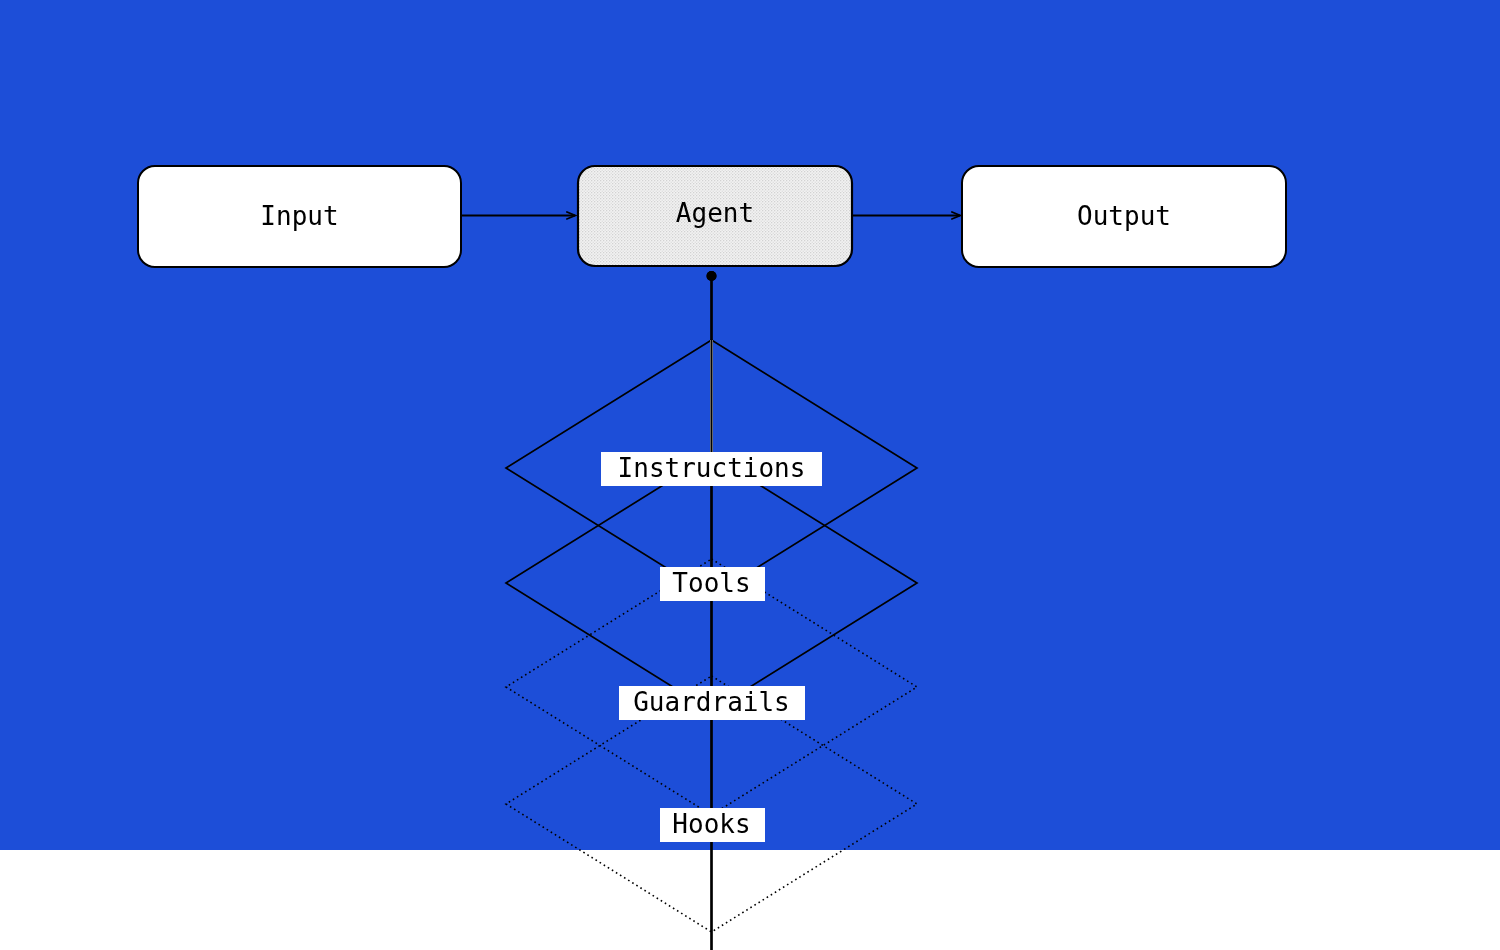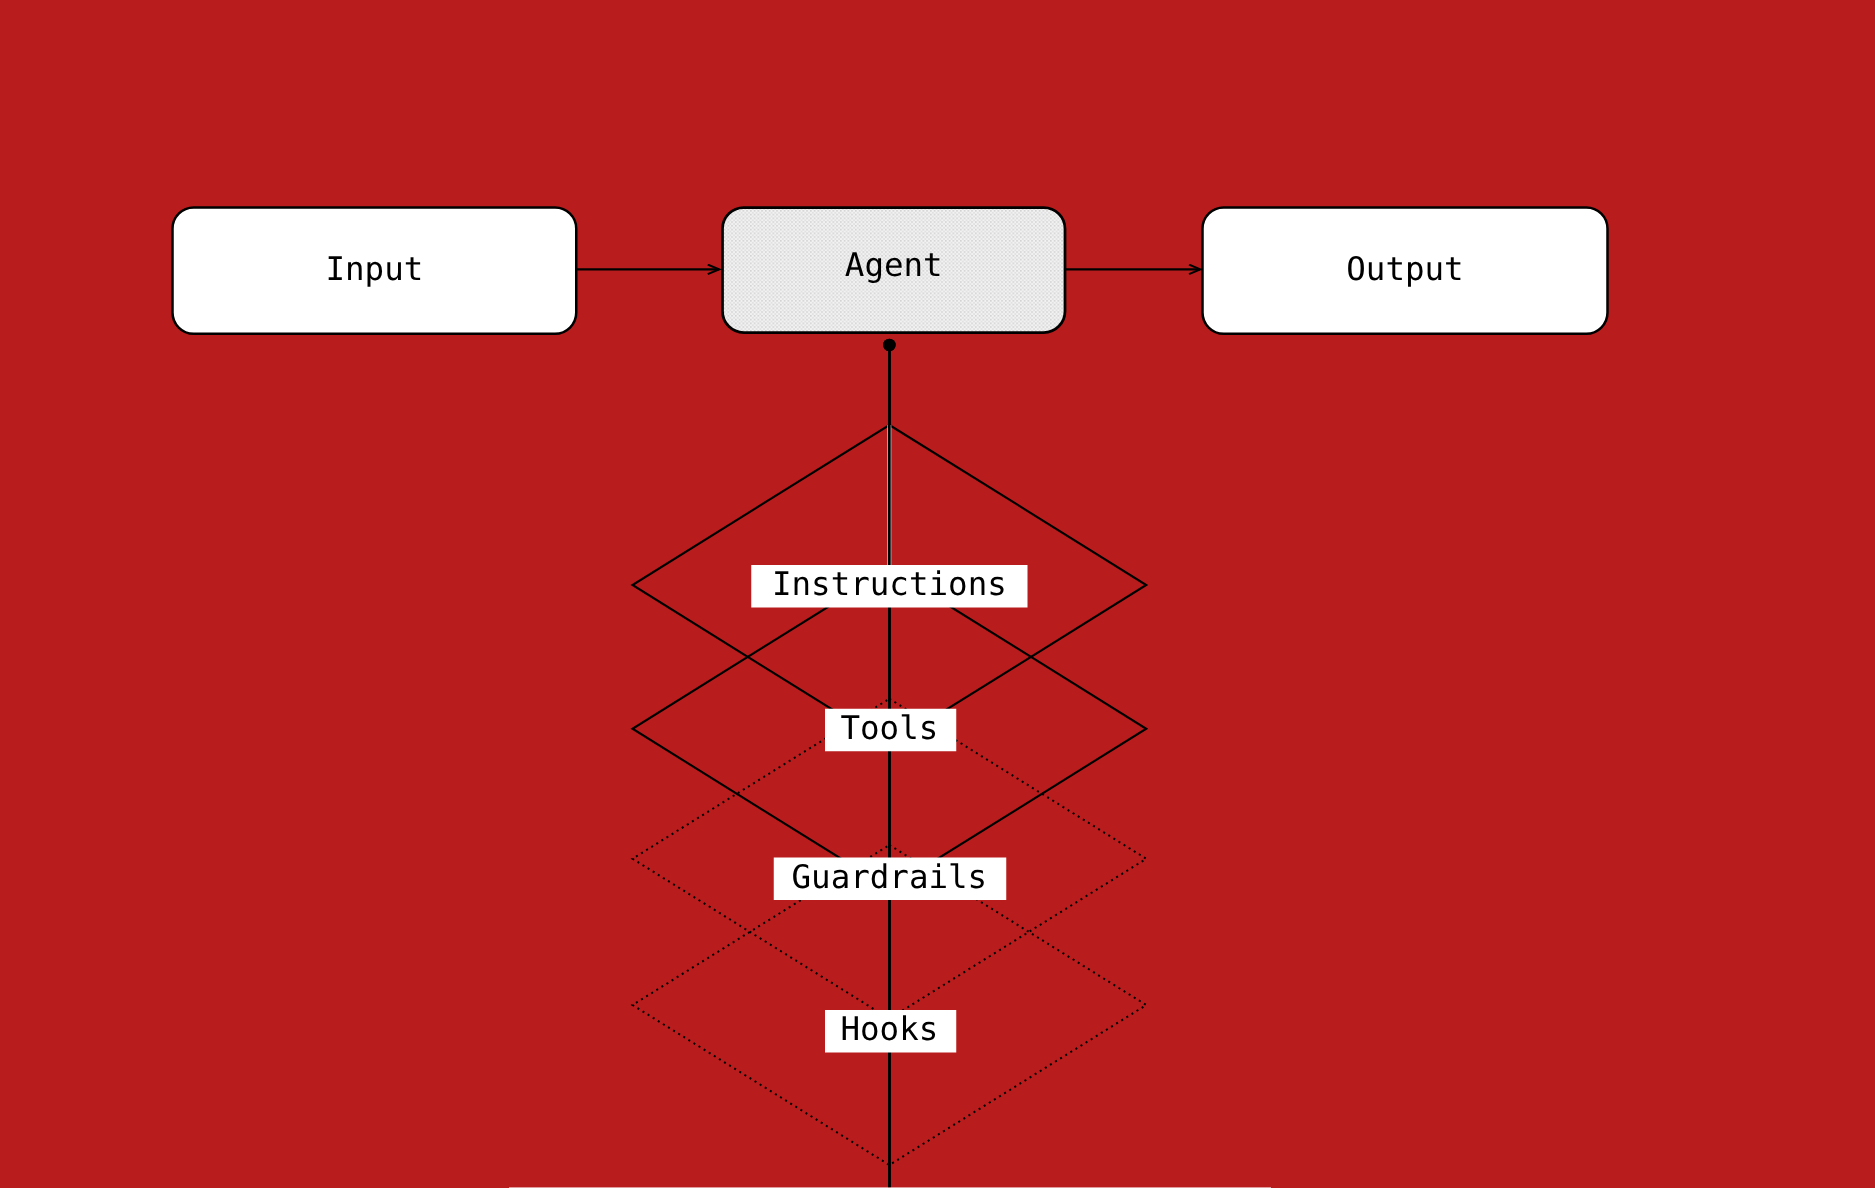--- a/index.html
+++ b/index.html
@@ -9,22 +9,22 @@
   }
   body {
     width: 1500px;
     height: 950px;
     overflow: hidden;
     font-family: "DejaVu Sans Mono", "Liberation Mono", monospace;
   }
   #diagram-root {
     position: relative;
     width: 1500px;
-    height: 950px;
-    background: #b91c1c;
+    height: 850px;
+    background: #1d4ed8;
   }
   #diagram-svg {
     position: absolute;
     top: 0;
     left: 0;
     width: 1500px;
     height: 950px;
     display: block;
   }
   .node-label {

